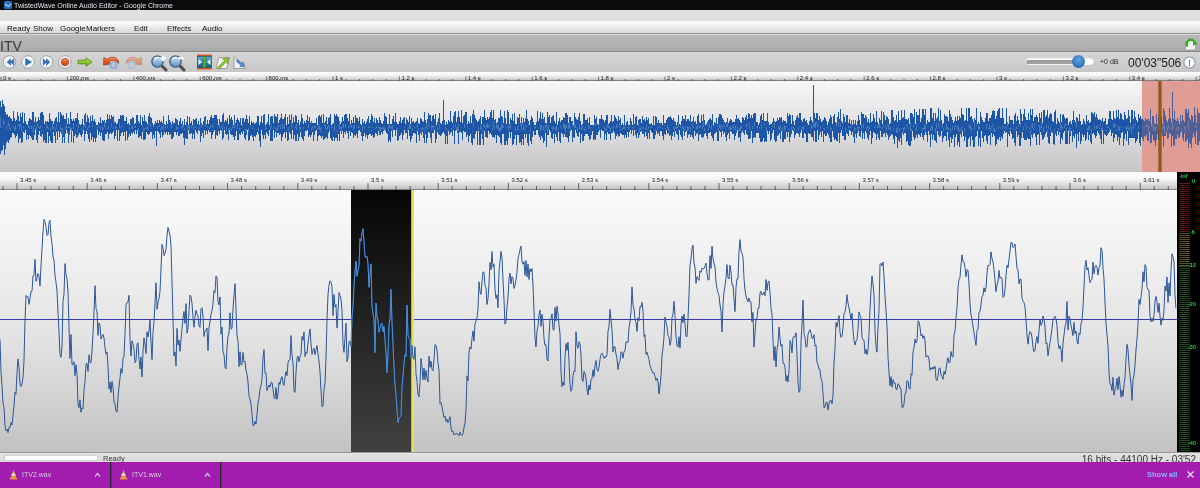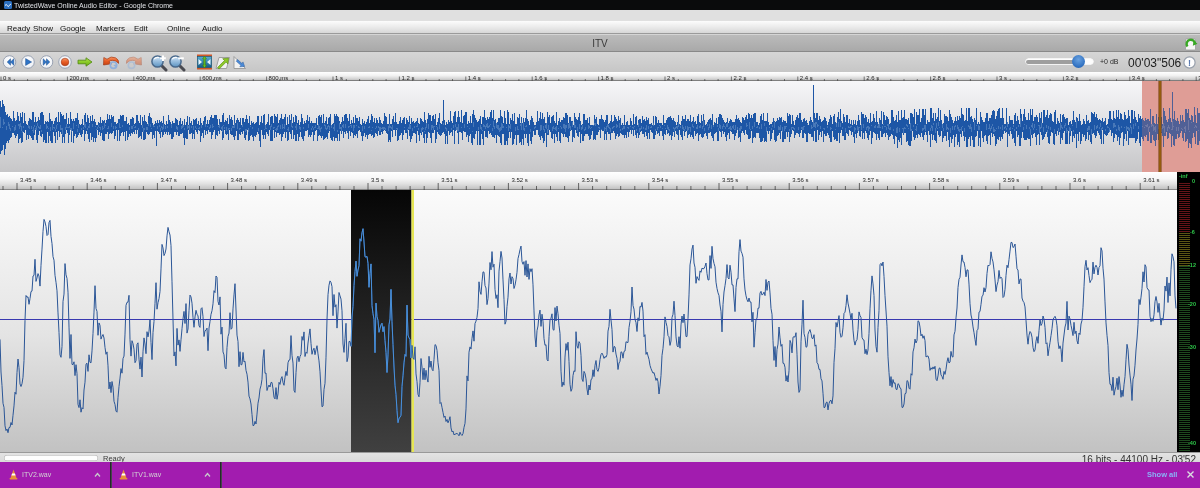--- a/index.html
+++ b/index.html
@@ -3,21 +3,21 @@
 *{margin:0;padding:0;box-sizing:border-box}
 html,body{width:1200px;height:488px;overflow:hidden;font-family:"Liberation Sans",sans-serif}
 #app{position:relative;width:1200px;height:488px;background:#e0e0e0}
 .abs{position:absolute}
 #titlebar{left:0;top:0;width:1200px;height:10px;background:#0a0b0c;color:#dfe1e5;font-size:7px;line-height:10px}
 #titlebar span{position:absolute;left:14px;top:0.5px}
 #urlbar{left:0;top:10px;width:1200px;height:11px;background:#202124;color:#9aa0a6;font-size:7.5px;line-height:11px}
 #menubar{left:0;top:21px;width:1200px;height:13px;background:linear-gradient(#fcfcfc,#e9e9e9 55%,#d7d7d7);border-bottom:1px solid #9b9b9b;color:#101010;font-size:8px}
 #menubar span{position:absolute;top:2.5px}
 #itvbar{left:0;top:34px;width:1200px;height:18px;background:linear-gradient(#bcbcbc,#a9a9a9);border-bottom:1px solid #898989;box-shadow:inset 0 1px 0 #d5d5d5}
-#itvbar .t{position:absolute;left:0;right:0;top:4px;text-align:center;font-size:10px;color:#3a3a3a}
+#itvbar .t{position:absolute;left:0;right:0;top:4px;text-align:left;font-size:14px;color:#3a3a3a}
 #toolbar{left:0;top:52px;width:1200px;height:20px;background:linear-gradient(#d6d6d6,#c6c6c6)}
 #ruler1{left:0;top:72px;width:1200px;height:9px;background:linear-gradient(#ffffff,#f2f2f2 45%,#d8d8d8 80%,#c4c4c4);border-bottom:1px solid #7e7e7e}
 #ruler1 text,#ruler2 text{fill:#222;font-family:"Liberation Sans",sans-serif}
 #overview{left:0;top:81px;width:1200px;height:91px;background:linear-gradient(#f6f6f8,#e2e2e4 45%,#c6c6c8)}
 #ruler2{left:0;top:172px;width:1177px;height:18px;background:linear-gradient(#ffffff,#f6f6f6 40%,#e0e0e0 70%,#c2c2c2);border-bottom:1px solid #888}
 #mainwave{left:0;top:190px;width:1177px;height:262px;background:linear-gradient(#fbfbfb,#e4e4e4 55%,#c2c2c2)}
 #meter{left:1177px;top:172px;width:23px;height:280px;background:#000}
 .mcol{position:absolute;left:2px;width:11px}
 .mlab{position:absolute;color:#2ec84a;font-size:5.5px;font-weight:bold}
 #statusbar{left:0;top:452px;width:1200px;height:24px;background:linear-gradient(#e3e3e3,#cbcbcb);border-top:1px solid #999}
@@ -34,23 +34,23 @@
         <path d="M1 4.5Q2.2 2.5 3.2 4.5T5.4 4.5T7 3.5" stroke="#fff" stroke-width="1" fill="none"></path>
       </svg>
       <span>TwistedWave Online Audio Editor - Google Chrome</span>
     </div>
 
 
 <div id="menubar" class="abs">
       <span style="left:7px">Ready</span>
       <span style="left:33px">Show</span>
       <span style="left:60px">Google</span>
-      <span style="left:96px">Markers</span>
+      <span style="left:86px">Markers</span>
       <span style="left:134px">Edit</span>
-      <span style="left:167px">Online</span>
+      <span style="left:167px">Effects</span>
       <span style="left:202px">Audio</span>
     </div>
 
 <div id="itvbar" class="abs">
       <div class="t">ITV</div>
 <svg class="abs" style="left:1184px;top:1px" width="14" height="16" viewBox="0 0 14 16">
 <rect x="1.5" y="4" width="10" height="11" rx="1" fill="#f6f6f6" stroke="#9a9a9a" stroke-width="0.8"></rect>
 <path d="M3.5 11.5 A4.2 4.2 0 1 1 11 9.2" stroke="#38a824" stroke-width="2.4" fill="none"></path>
 <path d="M13.5 8.8 L8.8 10.8 L9.7 5.9 Z" fill="#38a824"></path>
       </svg>

